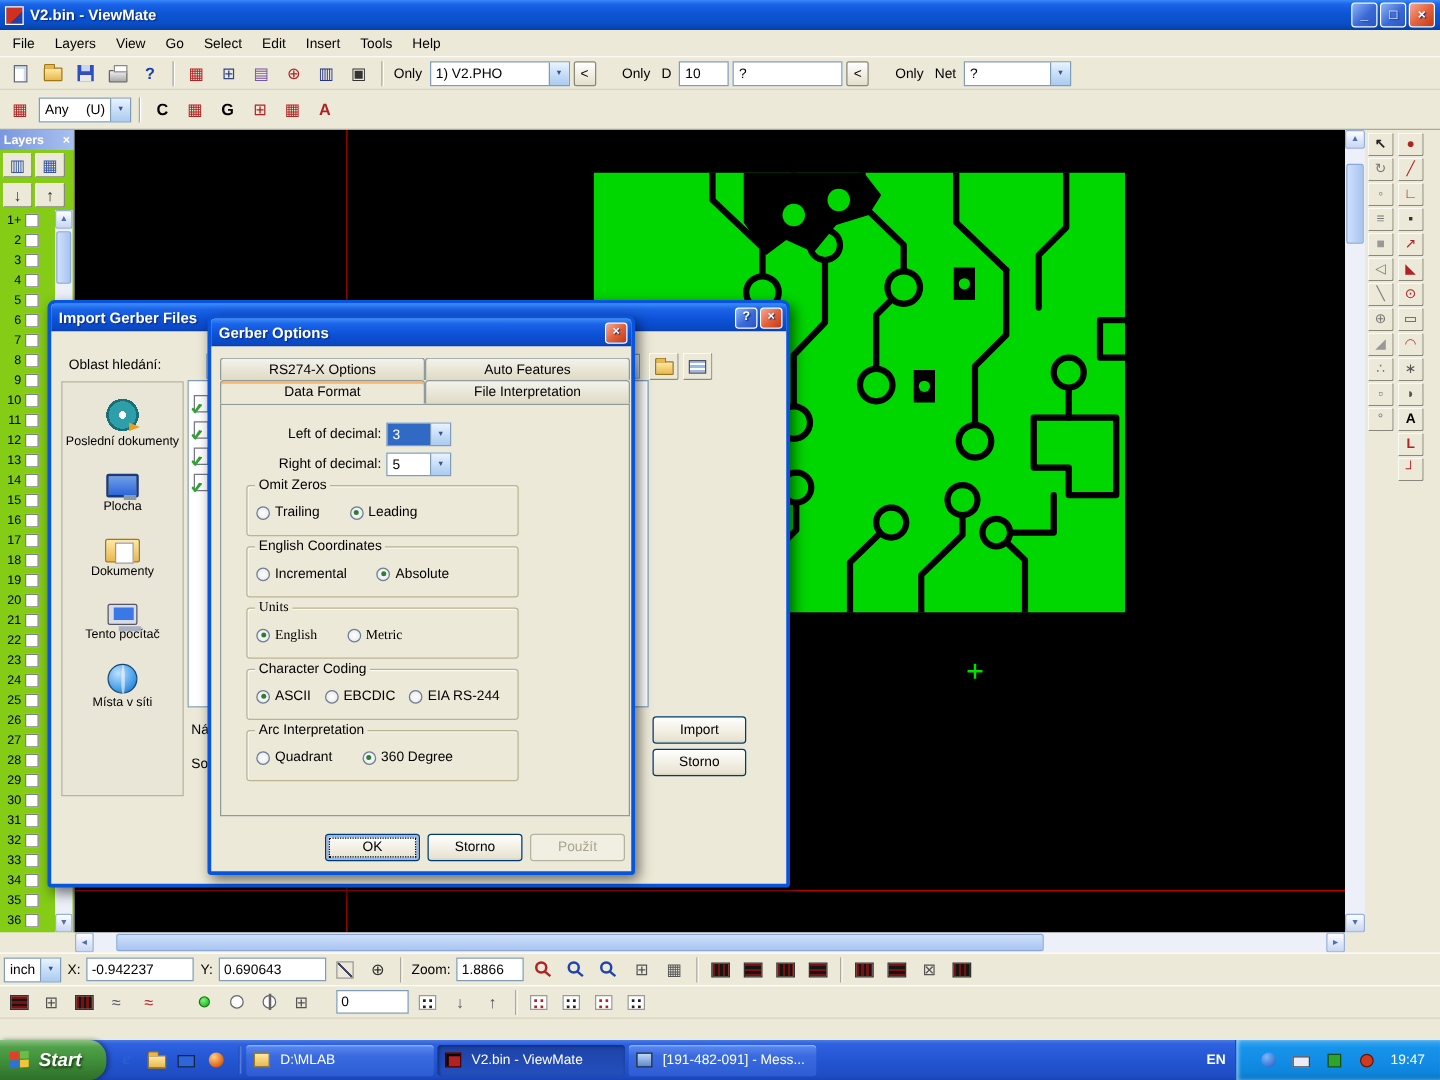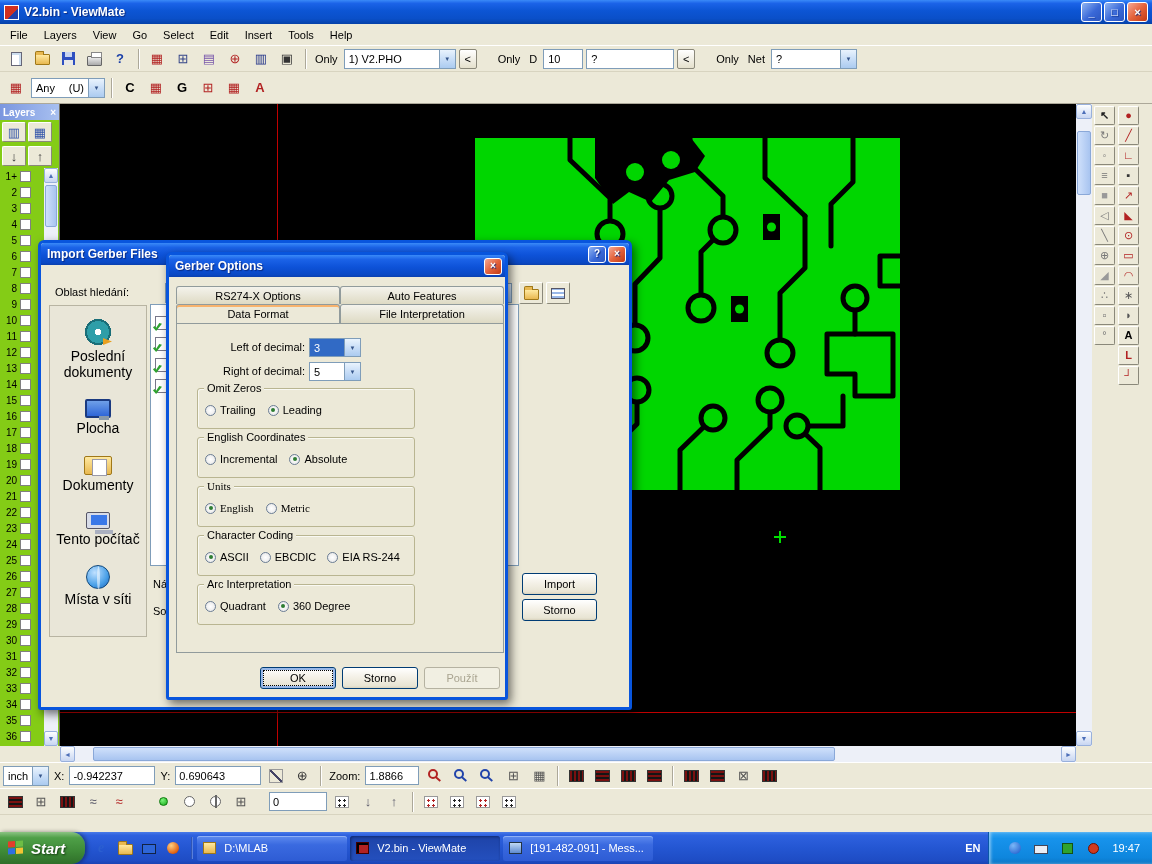--- a/index.html
+++ b/index.html
@@ -128,21 +128,21 @@
     background:linear-gradient(180deg,#3A8AF8 0%,#1B63E8 20%,#0D52D8 55%,#0A48C4 90%,#0A40AE 100%)}
   .dlgcap .capbtns .winbtn{width:18px;height:17px;font-size:10px}
   .dlgbody{position:relative;height:calc(100% - 22px)}
   .lbl{position:absolute;white-space:nowrap}
   .ra{text-align:right}
   #import-dlg{left:38px;top:240px;width:594px;height:470px;z-index:10}
   #gerber-dlg{left:166px;top:252px;width:342px;height:448px;z-index:20}
   #places{position:absolute;left:8px;top:40px;width:98px;height:332px;background:#E9E6D8;border:1px solid #B8B4A2;
     display:flex;flex-direction:column;gap:16px;padding-top:12px}
   .place{text-align:center}
-  .plabel{font-size:14px;line-height:1.15;padding:2px 2px 0}
+  .plabel{font-size:10px;line-height:1.15;padding:2px 2px 0}
   .picon{width:34px;height:28px;margin:0 auto;position:relative}
   .p0{background:radial-gradient(circle at 50% 50%,#fff 0 3px,#2E9EA8 3px 11px,#1A6E78 11px 13px,transparent 13px)}
   .p0::after{content:"";position:absolute;right:3px;bottom:1px;width:9px;height:7px;background:#E8A020;clip-path:polygon(0 0,100% 50%,0 100%)}
   .p1{width:26px;height:19px;margin-top:3px;background:linear-gradient(#6FA0E8,#2E66D8);border:2px solid #1A3A80;border-radius:2px}
   .p1::after{content:"";position:absolute;left:12px;bottom:-4px;width:10px;height:4px;background:#8899AA}
   .p2{width:28px;height:19px;margin-top:4px;background:linear-gradient(#FFE9A0,#E8B850);border:1px solid #A07818;border-radius:2px}
   .p2::after{content:"";position:absolute;left:7px;top:2px;width:13px;height:15px;background:#fff;border:1px solid #99A}
   .p3{width:24px;height:17px;margin-top:3px;background:#D8DCE8;border:1px solid #556;border-radius:2px}
   .p3::before{content:"";position:absolute;left:4px;top:2px;width:16px;height:10px;background:#3A78E8}
   .p3::after{content:"";position:absolute;left:8px;bottom:-6px;width:18px;height:4px;background:#AAB0C0}
@@ -162,21 +162,21 @@
   #tabs1{top:9px;height:18px}
   #tabs2{top:27px;height:19px}
   .tab{flex:1;display:flex;align-items:center;justify-content:center;border:1px solid #919B9C;border-bottom:none;
     border-radius:3px 3px 0 0;background:linear-gradient(#F4F3EC,#DEDAC4);white-space:nowrap;padding:0 4px}
   .tab.active{background:#ECE9D8;box-shadow:inset 0 2px 0 #F8B36D;position:relative;z-index:2}
   #tabpanel{position:absolute;left:7px;top:46px;width:328px;height:330px;border:1px solid #919B9C;background:#ECE9D8}
   .combo.sm{position:absolute;height:19px}
   .cval.vsel{background:#316AC5;color:#fff}
   .grp{position:absolute;left:20px;width:218px;height:41px;border:1px solid #B9B591;border-radius:3px;box-shadow:inset 1px 1px 0 rgba(255,255,255,.7)}
   .gtitle{position:absolute;left:6px;top:-7px;background:#ECE9D8;padding:0 3px}
-  .opts{position:absolute;left:7px;top:15px;display:flex;gap:12px;align-items:center}
+  .opts{position:absolute;left:7px;top:15px;display:flex;gap:24px;align-items:center}
   .opts.n3{gap:11px}
   .ropt{display:flex;align-items:center;white-space:nowrap}
   .radio{width:11px;height:11px;border:1px solid #6B7D94;border-radius:50%;background:radial-gradient(#fff,#E4E4E4);position:relative;margin-right:4px;flex:none}
   .radio.sel::after{content:"";position:absolute;left:2.5px;top:2.5px;width:4px;height:4px;border-radius:50%;background:#2E7D32}
 
   
   #taskbar{position:absolute;left:0;top:832px;width:1152px;height:32px;display:flex;align-items:center;
     background:linear-gradient(180deg,#4A7BE8 0%,#2E61DF 10%,#2456D2 50%,#1E4CC4 90%,#1A44B4 100%)}
   #startbtn{height:32px;border-radius:0 14px 14px 0;display:flex;align-items:center;gap:6px;padding:0 20px 0 8px;
     background:linear-gradient(180deg,#8CC383 0%,#4FA048 18%,#3E8A37 60%,#2F6F29 100%);

